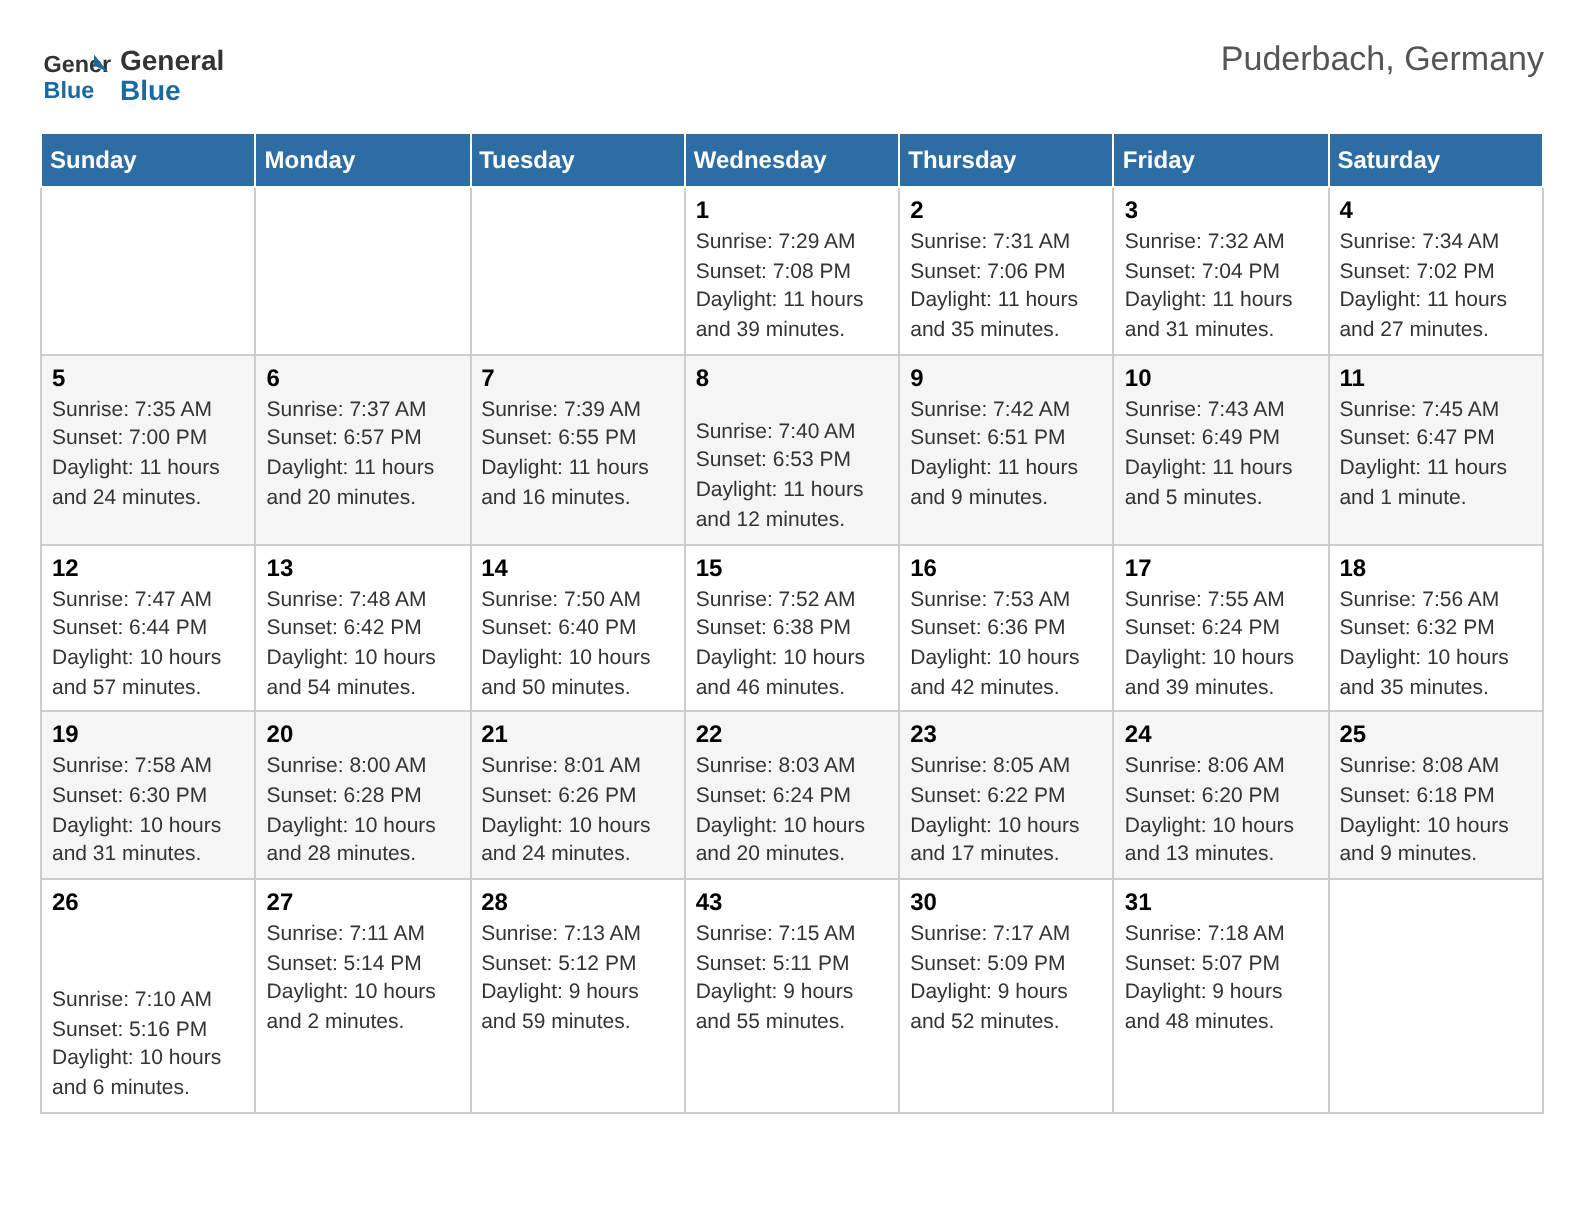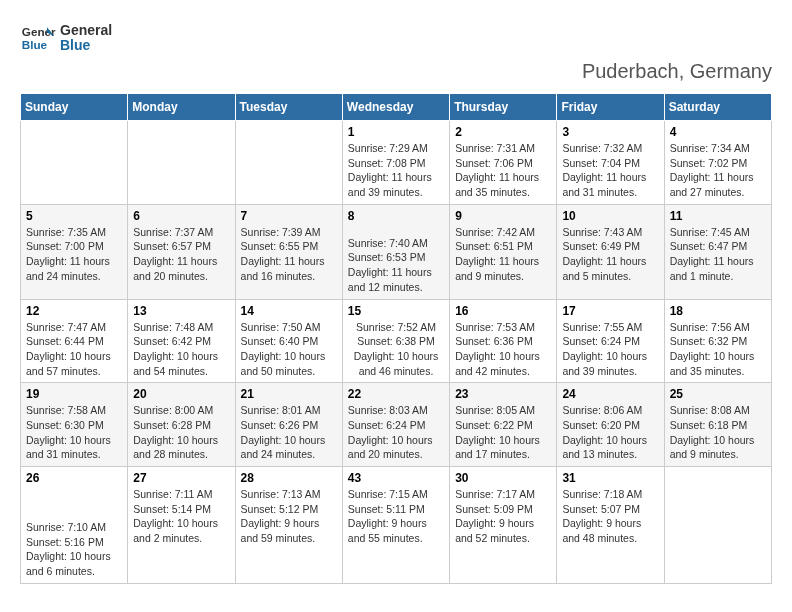--- a/index.html
+++ b/index.html
@@ -27,23 +27,22 @@
     }
     .title-block {
       text-align: right;
     }
     .month-title {
       font-size: 32px;
       font-weight: bold;
       color: #333;
     }
     .location {
-      font-size: 20px;
+      font-size: 17px;
       color: #555;
-      margin-top: 40px;
     }
     table {
       width: 100%;
       border-collapse: collapse;
       font-size: 11px;
     }
     thead tr th {
       background: #2e6da4;
       color: #fff;
       padding: 6px 4px;
@@ -198,21 +197,21 @@
 Daylight: 10 hours and 54 minutes.</div>
         </td>
         <td>
           <span class="day-number">14</span>
           <div class="day-info" style="white-space: pre-line;">Sunrise: 7:50 AM
 Sunset: 6:40 PM
 Daylight: 10 hours and 50 minutes.</div>
         </td>
         <td>
           <span class="day-number">15</span>
-          <div class="day-info" style="white-space: pre-line; text-align: center;">Sunrise: 7:52 AM
+          <div class="day-info" style="white-space: pre-line;">Sunrise: 7:52 AM
 Sunset: 6:38 PM
 Daylight: 10 hours and 46 minutes.</div>
         </td>
         <td>
           <span class="day-number">16</span>
           <div class="day-info" style="white-space: pre-line;">Sunrise: 7:53 AM
 Sunset: 6:36 PM
 Daylight: 10 hours and 42 minutes.</div>
         </td>
         <td>

